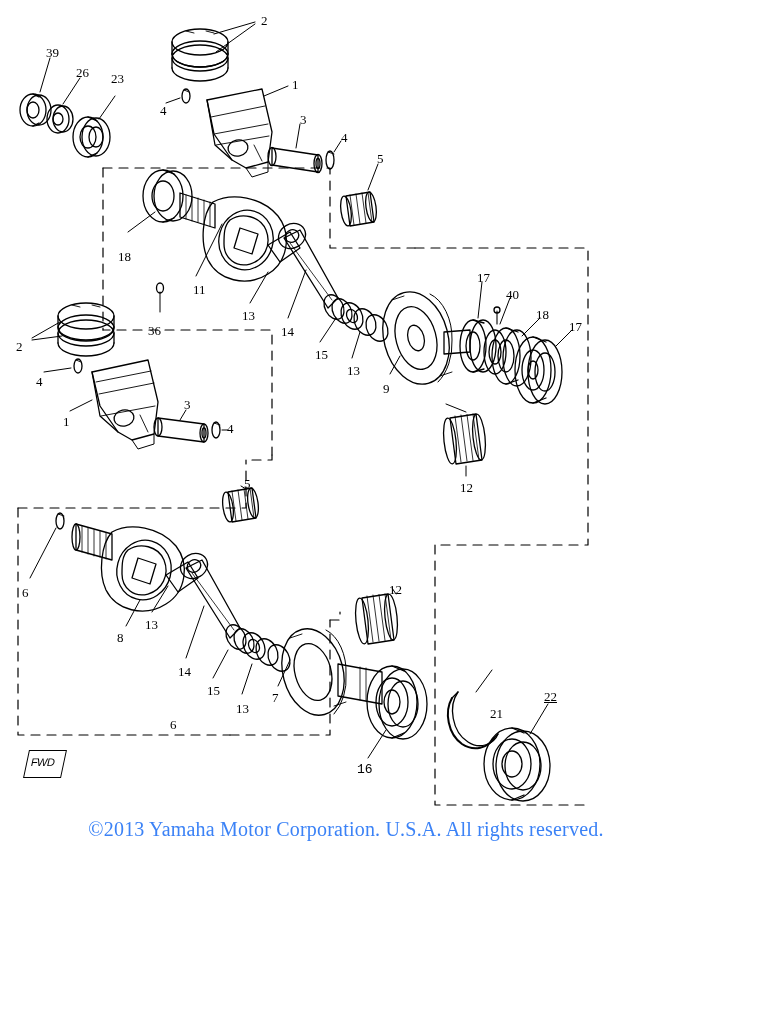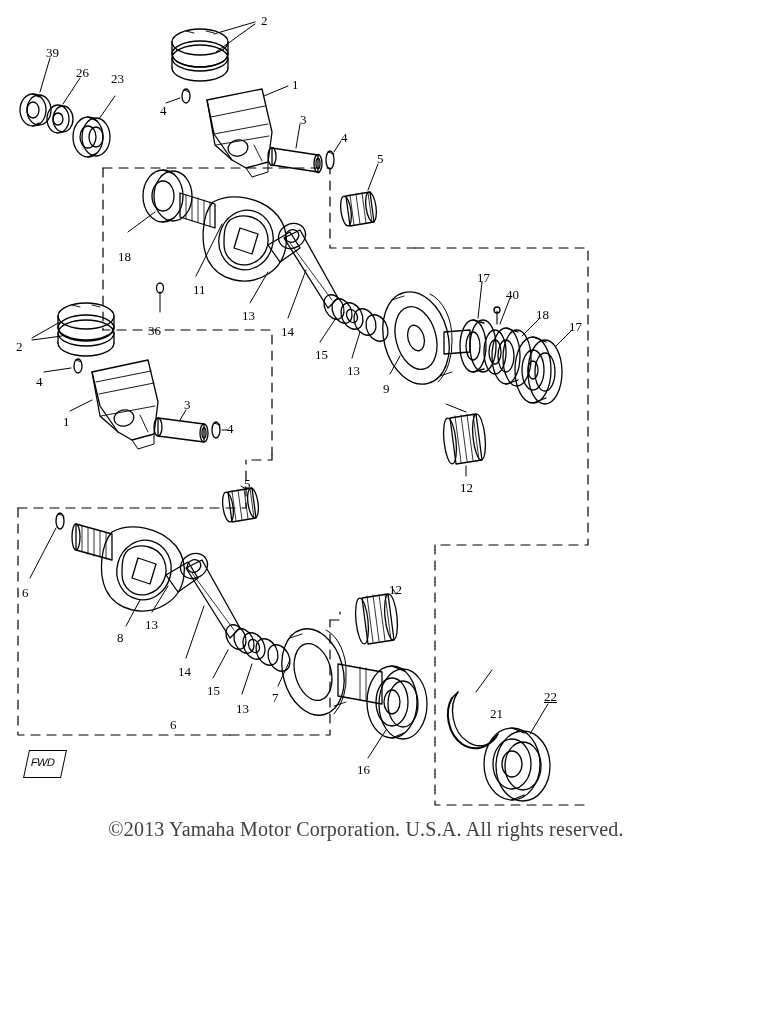--- a/index.html
+++ b/index.html
@@ -33,23 +33,22 @@
     line-height: 1;
   }
   #copyright {
     position: absolute;
     left: 0;
     top: 818px;
     width: 692px;
     text-align: center;
     font-family: "Liberation Serif", serif;
     font-size: 20px;
-    color: #404040;
+    color: #3b82f6;
     letter-spacing: 0.2px;
-    padding-left: 20px;
   }
   .fwd-box {
     position: absolute;
     left: 26px;
     top: 750px;
     width: 36px;
     height: 26px;
     border: 1.4px solid #000;
     transform: skewX(-12deg);
   }
@@ -402,21 +401,21 @@
   <div class="callout" style="left:244px; top:477px;">5</div>
   <div class="callout" style="left:22px; top:586px;">6</div>
   <div class="callout" style="left:117px; top:631px;">8</div>
   <div class="callout" style="left:145px; top:618px;">13</div>
   <div class="callout" style="left:178px; top:665px;">14</div>
   <div class="callout" style="left:207px; top:684px;">15</div>
   <div class="callout" style="left:236px; top:702px;">13</div>
   <div class="callout" style="left:272px; top:691px;">7</div>
   <div class="callout" style="left:170px; top:718px;">6</div>
   <div class="callout" style="left:389px; top:583px;">12</div>
-  <div class="callout" style="left:357px; top:763px;">16</div>
+  <div class="callout" style="left:357px; top:763px;font-family:Liberation Mono, monospace;">16</div>
   <div class="callout" style="left:490px; top:659px;margin-top:48px;">21</div>
   <div class="callout" style="left:544px; top:690px;text-decoration:underline;">22</div>
 
   <div class="fwd-box"></div>
   <div class="fwd-label">FWD</div>
 
   <div id="copyright">©2013 Yamaha Motor Corporation. U.S.A. All rights reserved.</div>
 
 </div>
 

